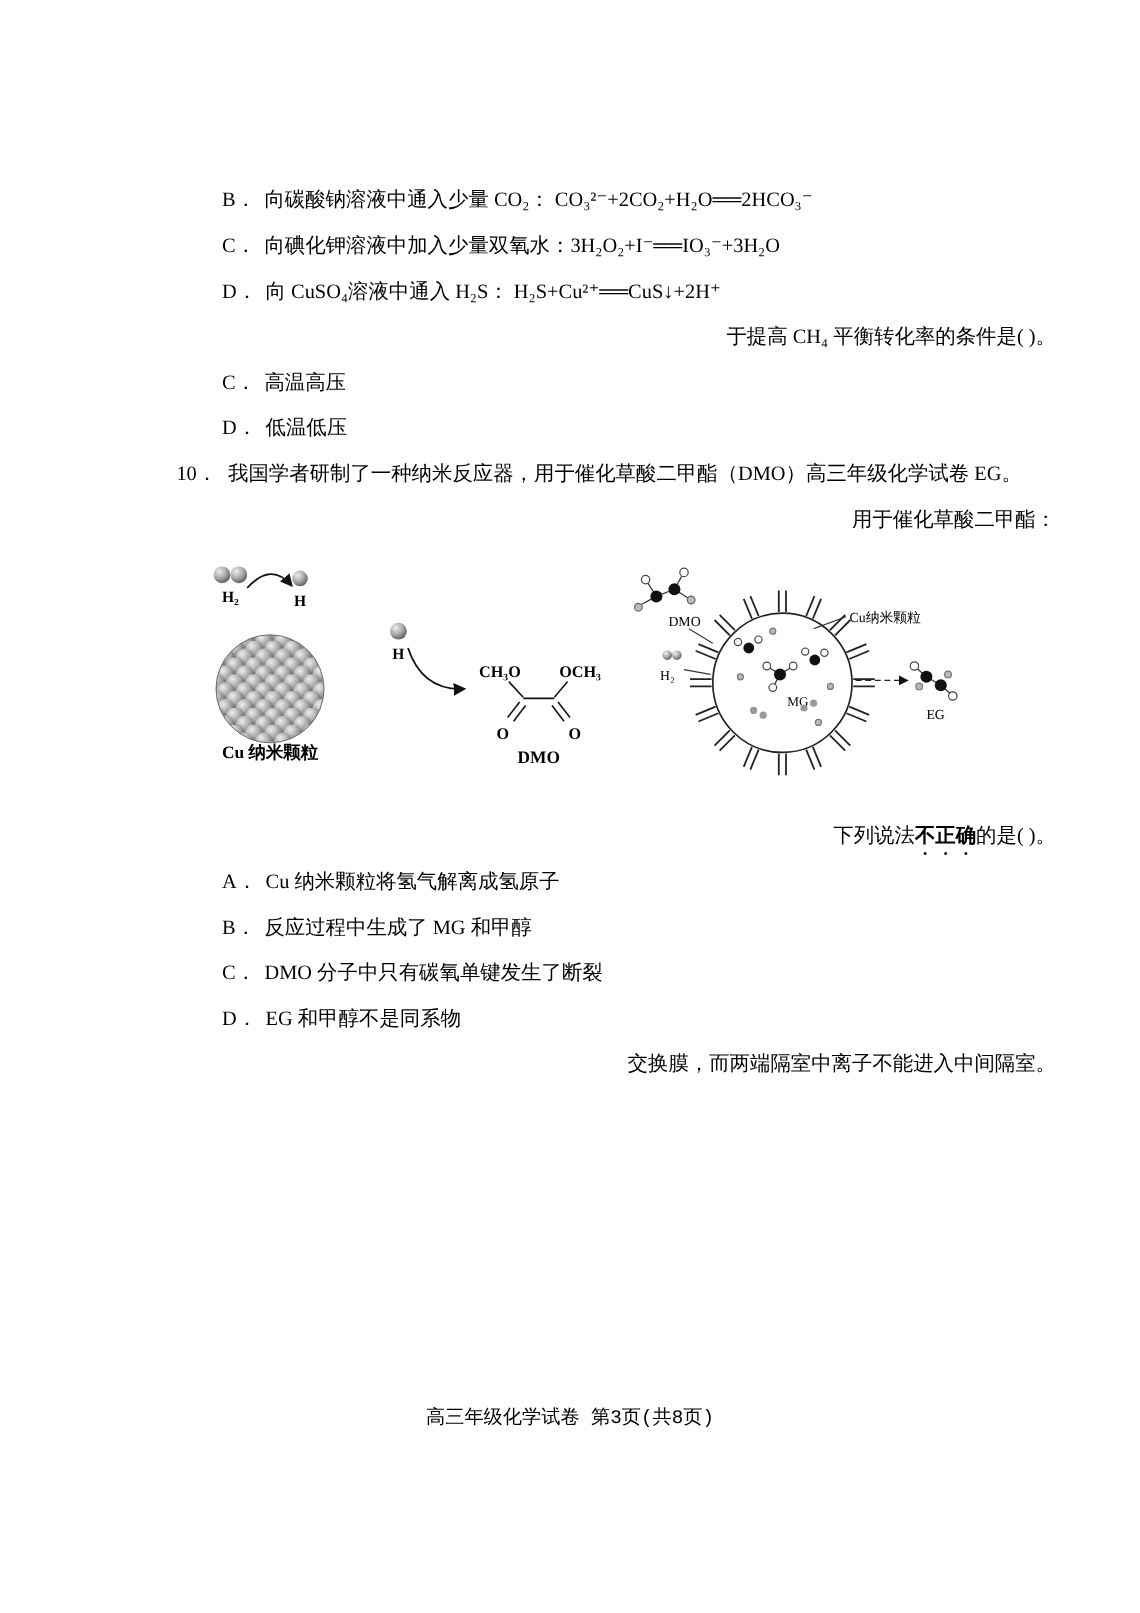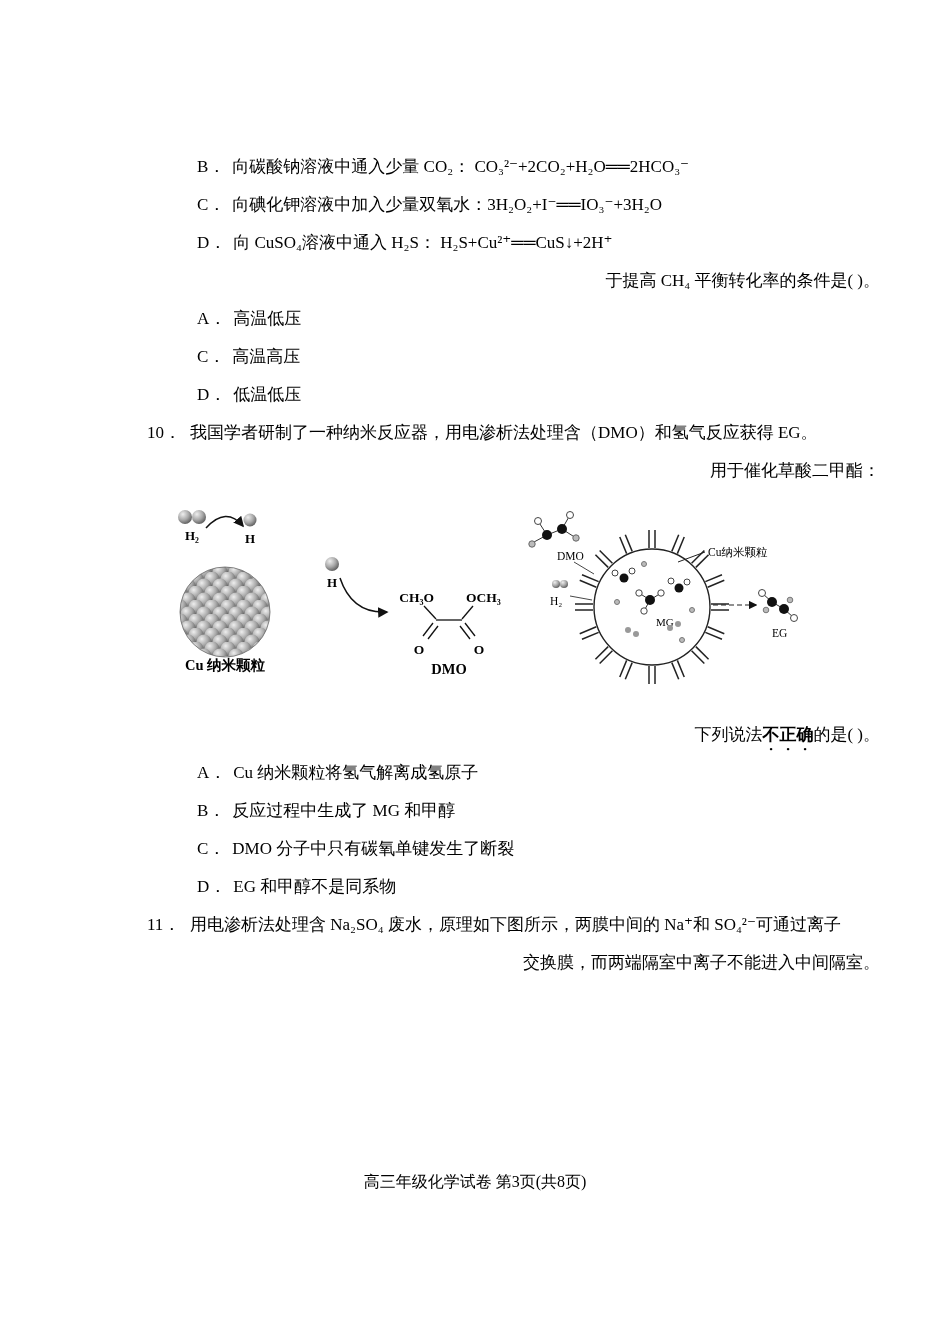--- a/index.html
+++ b/index.html
@@ -4,52 +4,51 @@
 <style>
   * { margin:0; padding:0; box-sizing:border-box; }
   html,body { background:#fff; }
   body {
     width:950px; height:1344px; position:relative; overflow:hidden;
     color:#000; font-family:"Liberation Serif","DejaVu Serif",serif;
     font-size:17px;
   }
   .content { padding:148px 70px 0 147px; }
   .line { height:38px; line-height:38px; white-space:nowrap; }
-  .opt  { margin-left:50px; }
+  .opt  { margin-left:38px; }
   .cont { margin-left:33px;text-align:right; }
   .qnum { display:inline-block; min-width:43px; }
   .q9num { padding-left:8px; min-width:35px; }
   .olabel { display:inline-block; margin-right:7px; }
   .emph {
     -webkit-text-emphasis:dot; -webkit-text-emphasis-position:under left;
     text-emphasis:dot; text-emphasis-position:under left;font-weight:bold;
   }
   .diagram { margin:12px 0 2px 25px; height:212px; }
   .qline { margin-top:0; }
   .footer {
     position:absolute; left:0; right:0; top:1172px;
-    text-align:center; font-size:16px; line-height:20px;
+    text-align:center; font-size:16px; line-height:20px;font-family:Liberation Mono, monospace;
   }
   svg text { font-family:"Liberation Serif","DejaVu Serif",serif; fill:#000; }
 </style>
 </head>
 <body>
 
 <div class="content">
 
   <div class="line opt"><span class="olabel">B．</span><span>向碳酸钠溶液中通入少量 CO₂：  CO₃²⁻+2CO₂+H₂O══2HCO₃⁻</span></div>
   <div class="line opt"><span class="olabel">C．</span><span>向碘化钾溶液中加入少量双氧水：3H₂O₂+I⁻══IO₃⁻+3H₂O</span></div>
   <div class="line opt"><span class="olabel">D．</span><span>向 CuSO₄溶液中通入 H₂S：  H₂S+Cu²⁺══CuS↓+2H⁺</span></div>
 
   <div class="line cont">于提高 CH₄ 平衡转化率的条件是( )。</div>
-  <div class="line opt"><span class="olabel">A．</span><span>高温低压</span></div>
   <div class="line opt"><span class="olabel">C．</span><span>高温高压</span></div>
   <div class="line opt"><span class="olabel">D．</span><span>低温低压</span></div>
 
-  <div class="line qline"><span class="qnum">10．</span><span>我国学者研制了一种纳米反应器，用电渗析法处理含（DMO）和氢气反应获得 EG。</span></div>
+  <div class="line qline"><span class="qnum">10．</span><span>我国学者研制了一种纳米反应器，用于催化草酸二甲酯（DMO）高三年级化学试卷 EG。</span></div>
   <div class="line cont">用于催化草酸二甲酯：</div>
 
   <div class="diagram">
     <svg width="690" height="212" viewBox="0 0 690 212">
       <defs>
         <radialGradient id="ball" cx="35%" cy="30%" r="75%">
           <stop offset="0%" stop-color="#eeeeee"></stop>
           <stop offset="55%" stop-color="#a8a8a8"></stop>
           <stop offset="100%" stop-color="#5a5a5a"></stop>
         </radialGradient>
@@ -186,18 +185,17 @@
       </g>
     </svg>
   </div>
 
   <div class="line cont"><span>下列说法</span><span class="emph">不正确</span><span>的是( )。</span></div>
   <div class="line opt"><span class="olabel">A．</span><span>Cu 纳米颗粒将氢气解离成氢原子</span></div>
   <div class="line opt"><span class="olabel">B．</span><span>反应过程中生成了 MG 和甲醇</span></div>
   <div class="line opt"><span class="olabel">C．</span><span>DMO 分子中只有碳氧单键发生了断裂</span></div>
   <div class="line opt"><span class="olabel">D．</span><span>EG 和甲醇不是同系物</span></div>
 
-  <div class="line qline"><span class="qnum">11．</span><span>用电渗析法处理含 Na₂SO₄ 废水，原理如下图所示，两膜中间的 Na⁺和 SO₄²⁻可通过离子</span></div>
   <div class="line cont">交换膜，而两端隔室中离子不能进入中间隔室。</div>
 
 </div>
 
 <div class="footer">高三年级化学试卷  第3页(共8页)</div>
 
 </body></html>

